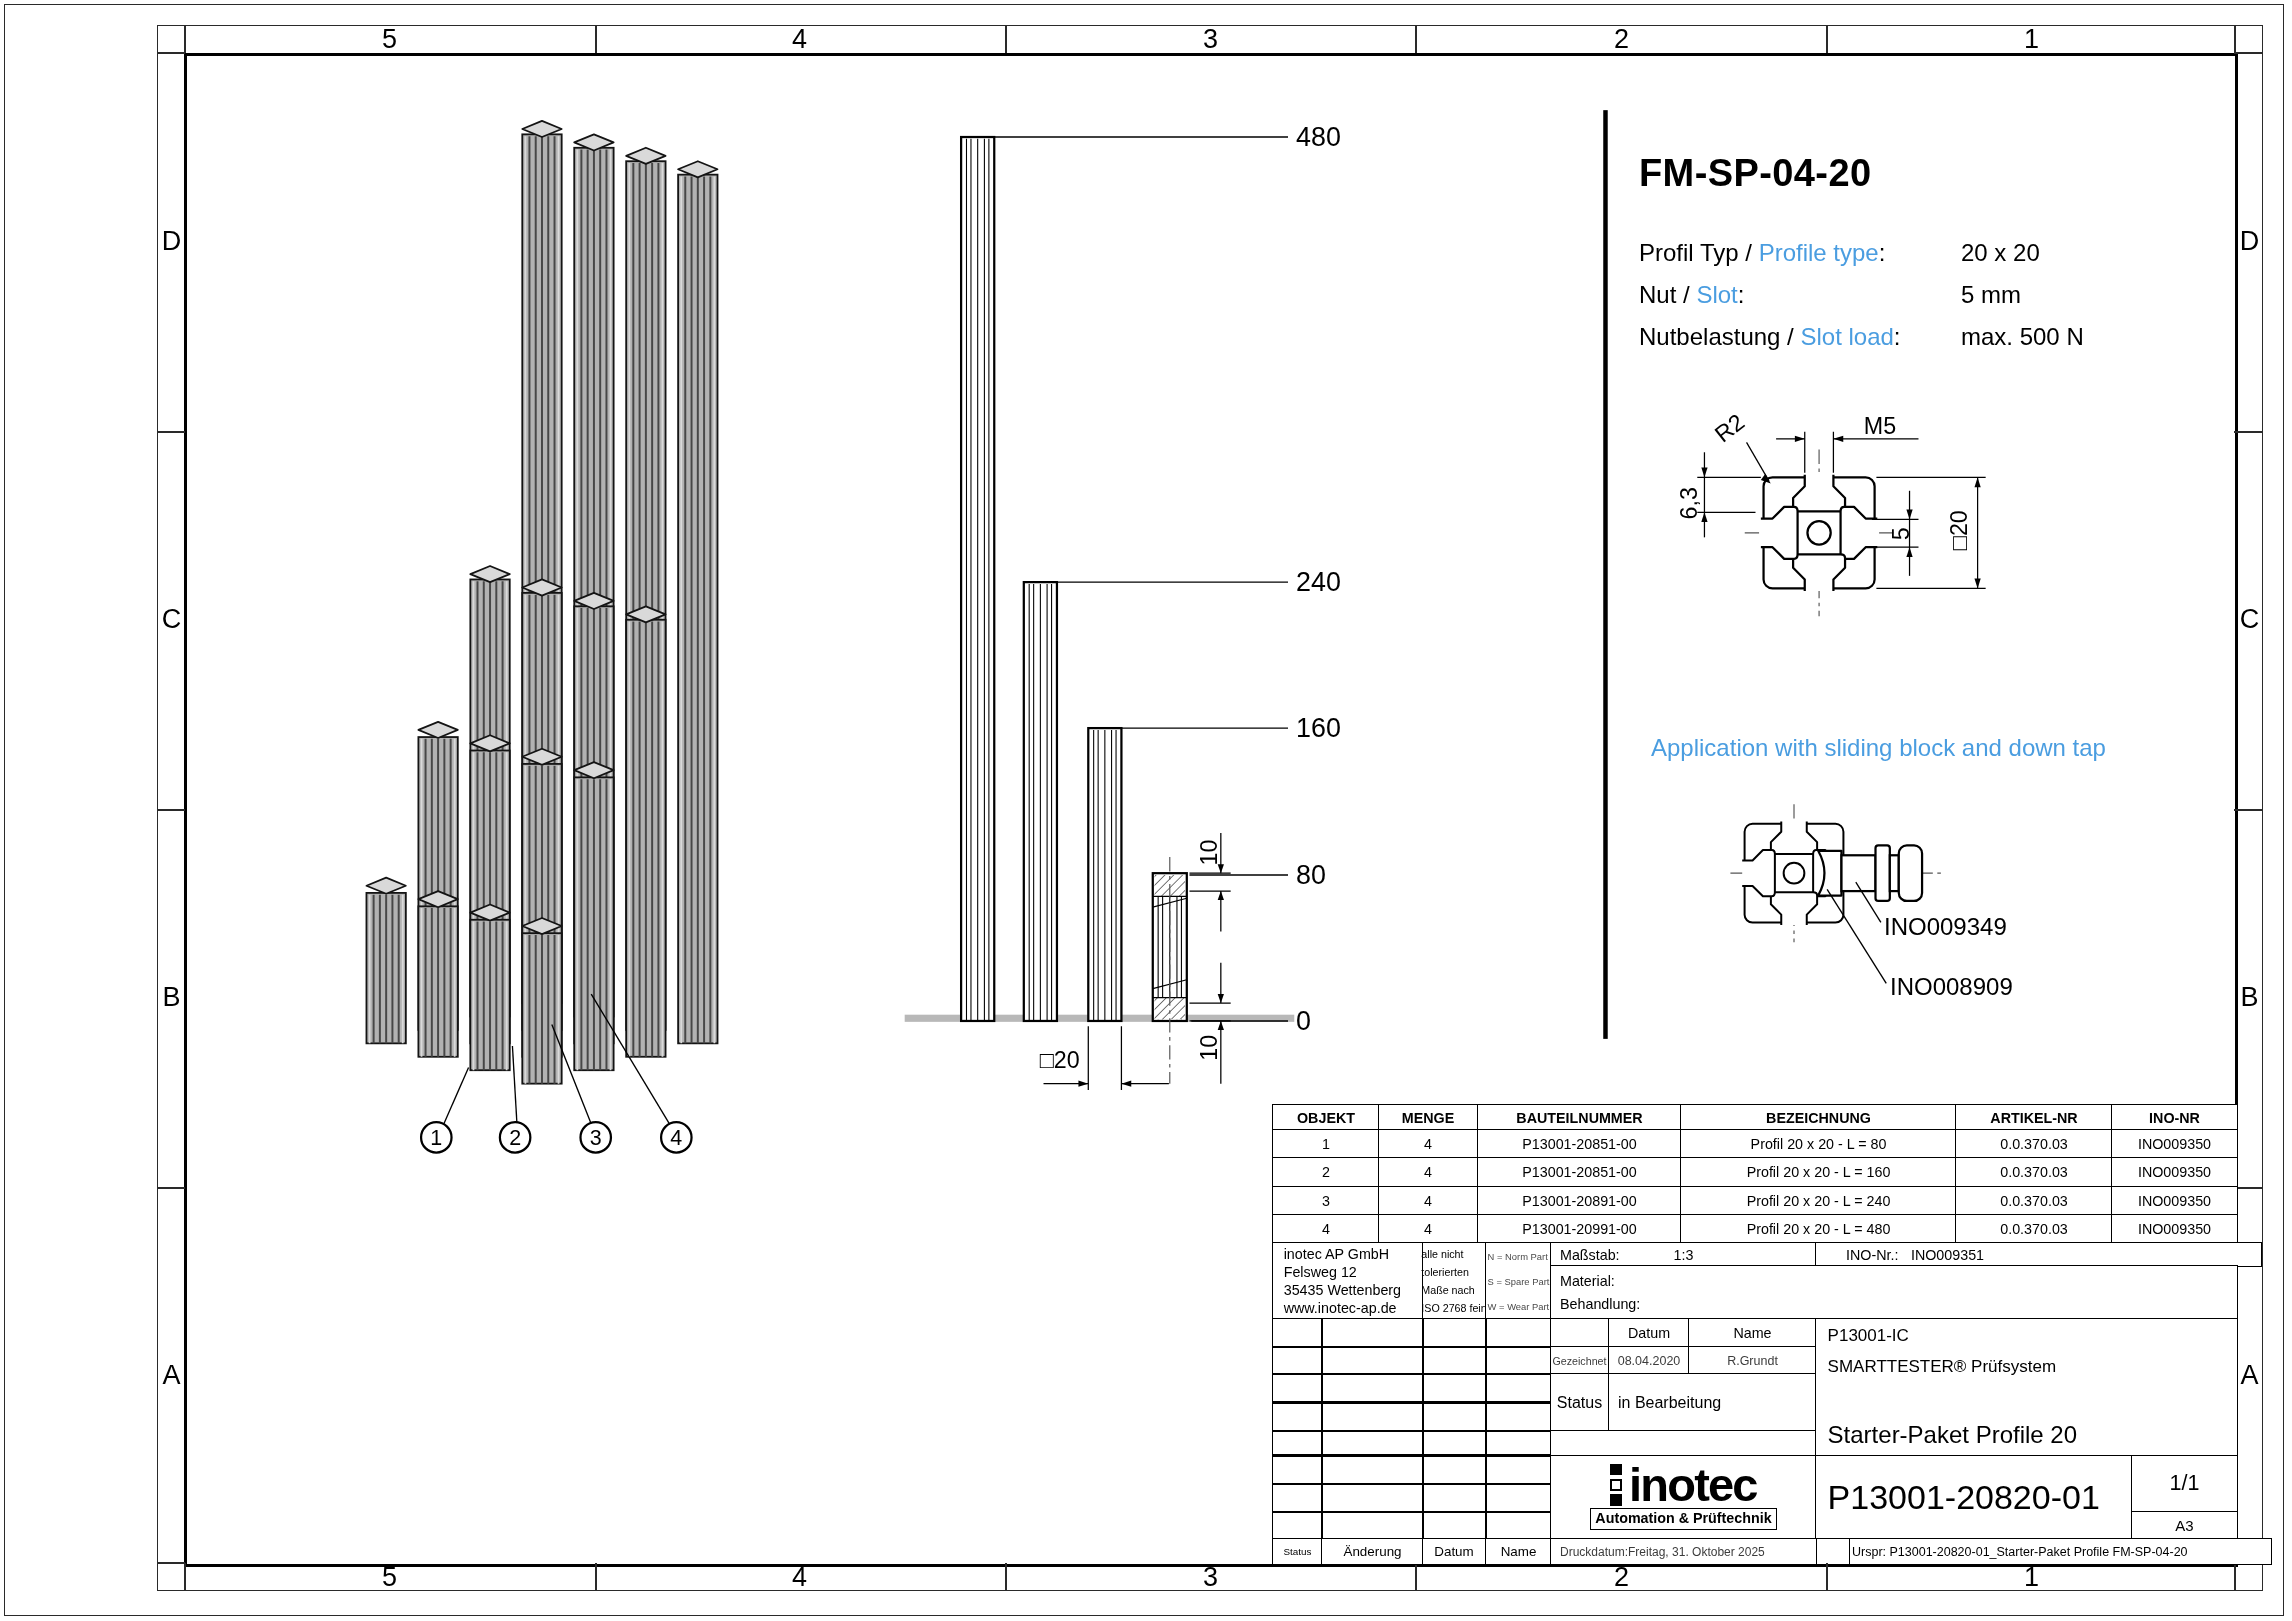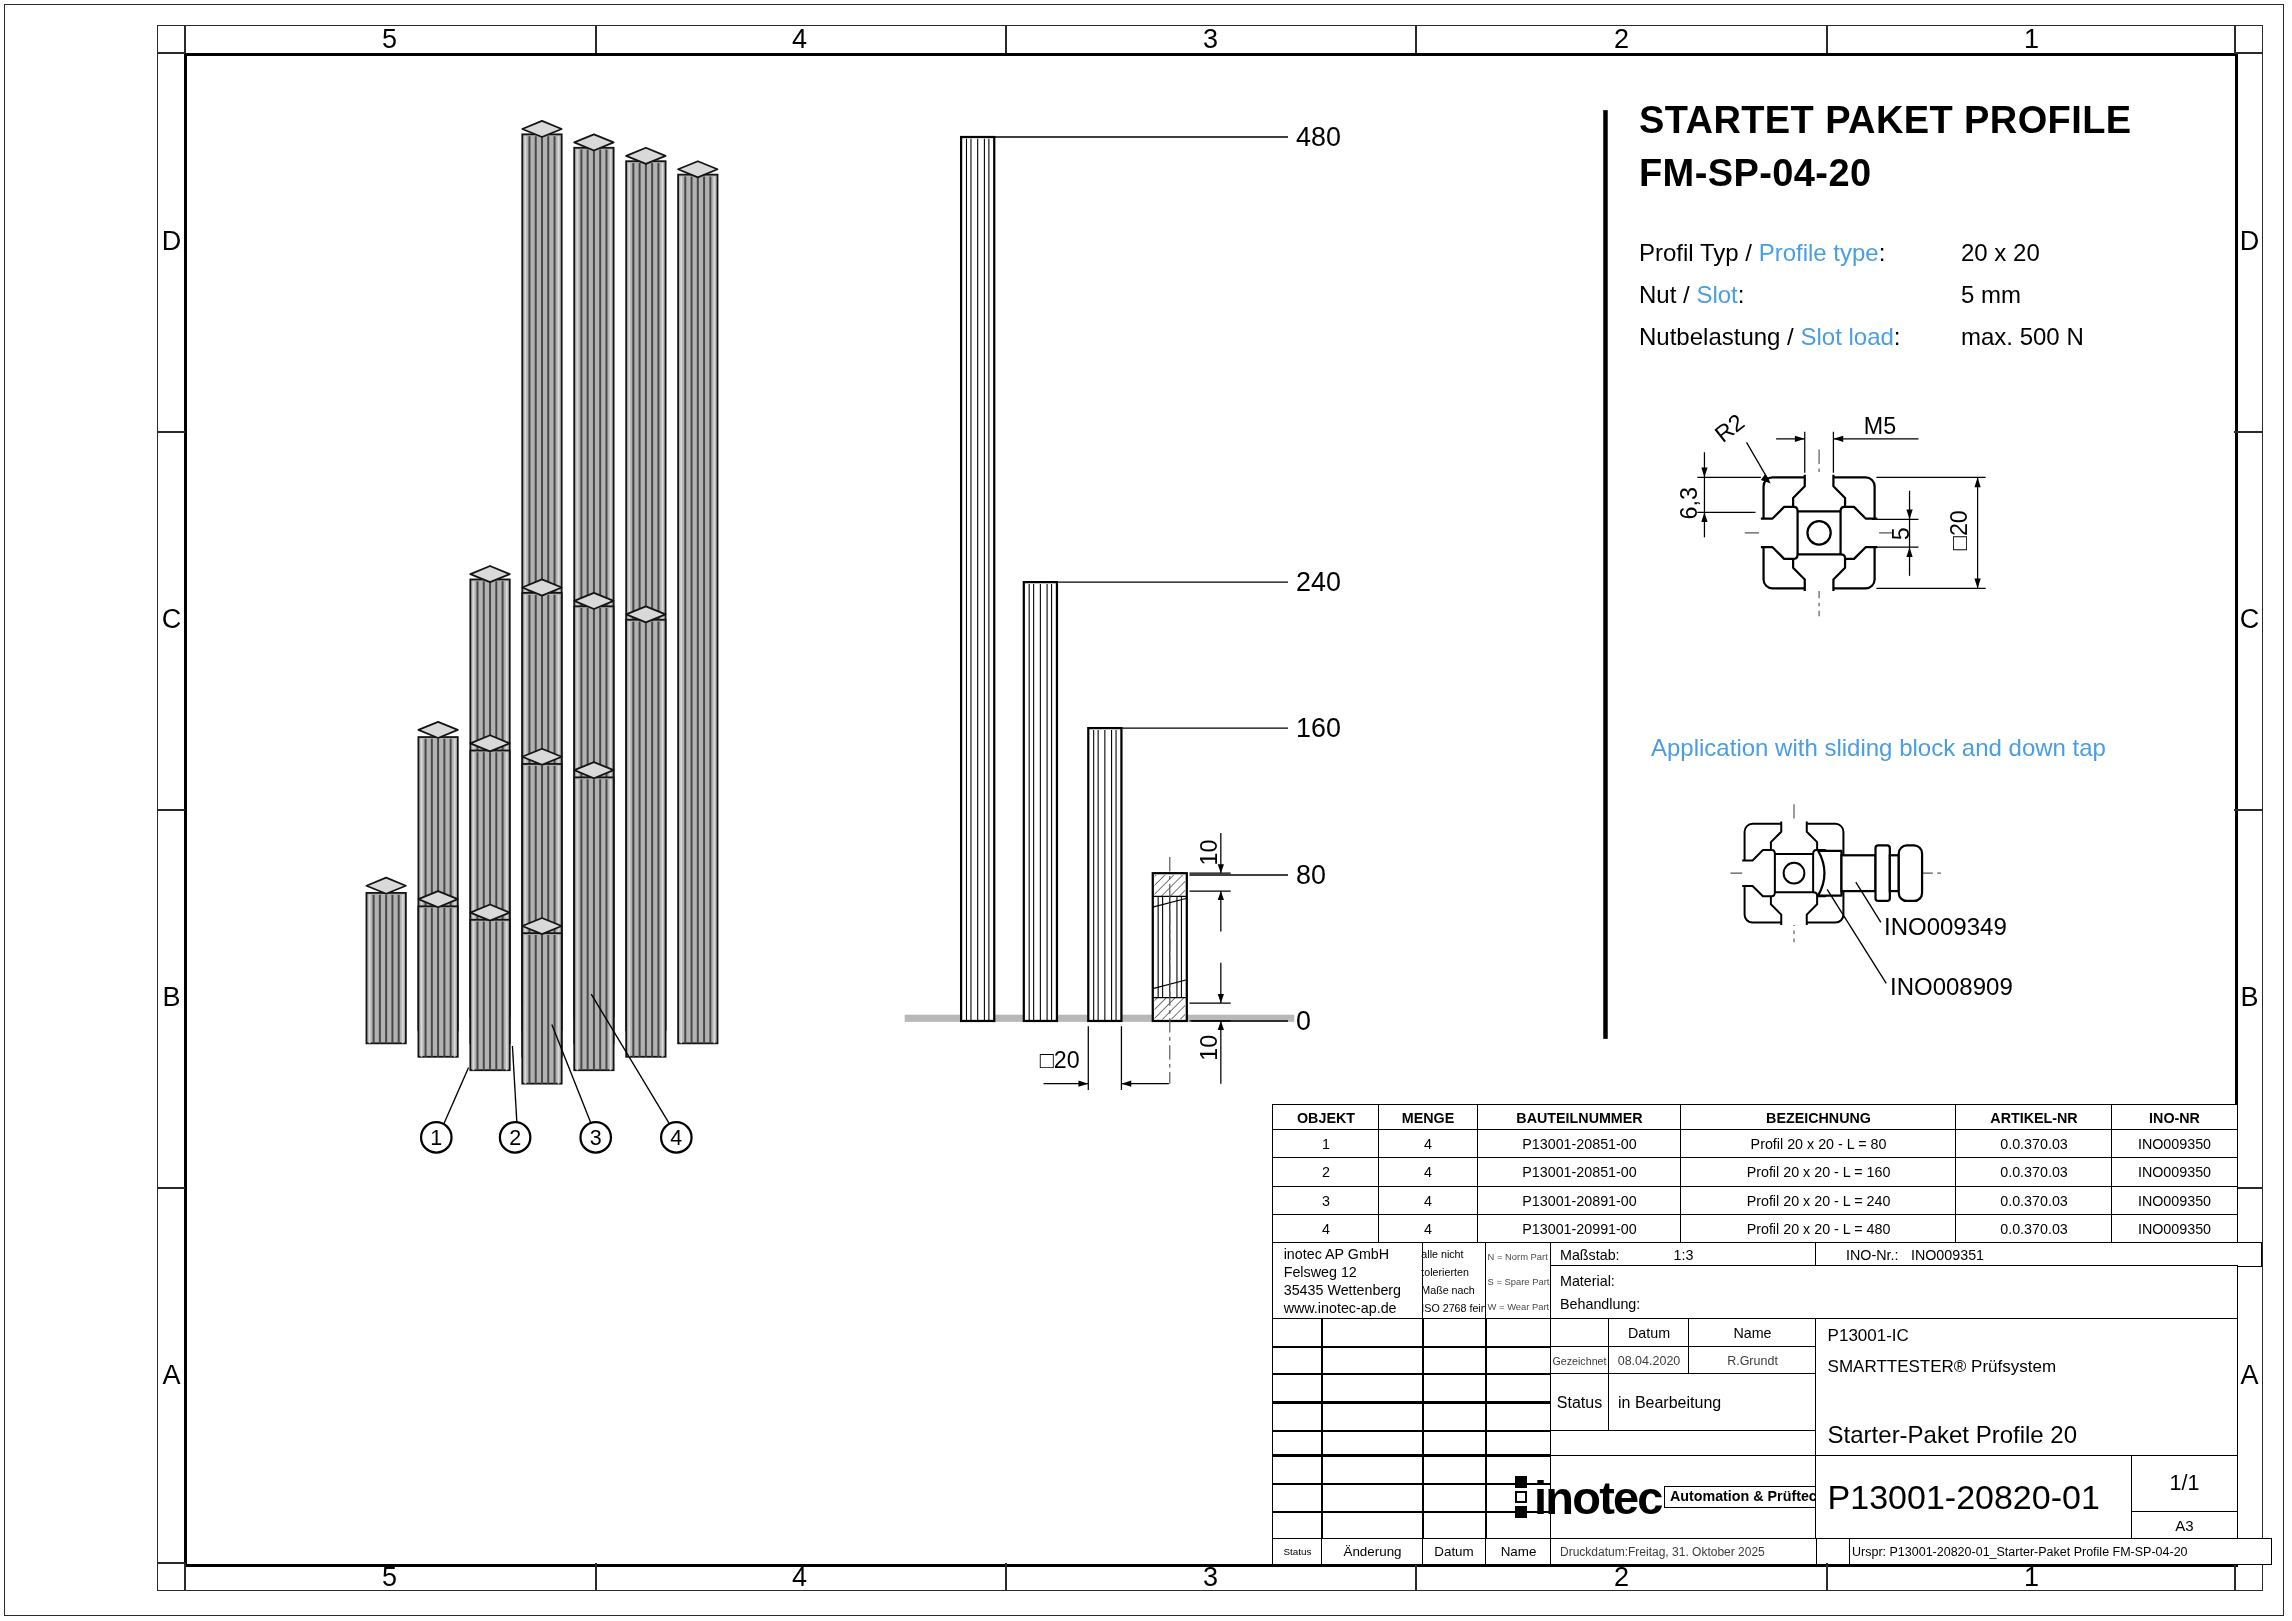--- a/index.html
+++ b/index.html
@@ -39,21 +39,21 @@
   .sl{stroke:#000;stroke-width:1.2;fill:none;}
   .ib{fill:#b2b2b2;stroke:#141414;stroke-width:2;}
   .is{stroke:#474747;stroke-width:2.2;fill:none;}
   .ih{stroke:#dadada;stroke-width:2;fill:none;}
   .it{fill:#d9d9d9;stroke:#141414;stroke-width:2;stroke-linejoin:round;}
   text{font-family:"Liberation Sans",sans-serif;fill:#000;}
   .dimc{text-anchor:middle;dominant-baseline:central;font-size:26px;}
   .dimL{font-size:30px;dominant-baseline:central;}
   .balln{text-anchor:middle;dominant-baseline:central;font-size:24px;}
   
-  .logo-wrap{display:flex;flex-direction:row;align-items:center;gap:2.7px;}
+  .logo-wrap{display:flex;flex-direction:column;align-items:center;gap:2.7px;}
   .logo-row{display:flex;align-items:center;}
   .mark{display:flex;flex-direction:column;gap:3.6px;margin-right:7.2px;}
   .sq{width:11.6px;height:11.6px;background:#000;}
   .sq.h{background:#fff;border:2.7px solid #000;box-sizing:border-box;}
   .logo-text{font-size:47px;font-weight:bold;letter-spacing:-1.8px;line-height:41px;}
   .logo-sub{border:1.8px solid #000;font-size:14.3px;font-weight:bold;padding:0 4.5px;line-height:19.7px;}
   .notesbox{position:absolute;left:253px;top:1198px;width:631px;height:306px;border:2.7px solid #000;}
   .noteln{position:absolute;left:22.4px;font-size:23px;white-space:nowrap;}
 </style>
 </head>
@@ -302,21 +302,20 @@
         <rect class="po" x="2056" y="955" width="38" height="40"></rect>
         <rect class="po" x="2094" y="944" width="16" height="62" rx="3"></rect>
         <rect class="po" x="2110" y="955" width="10" height="40"></rect>
         <rect class="po" x="2120" y="944" width="26" height="62" rx="9"></rect>
       </g>
       <path class="ll" d="M2072,985 L2100,1030"></path>
       <path class="ll" d="M2040,993 L2106,1098"></path>
     </g>
   </svg>
 
-  <div class="title t" style="left:1639px;top:99px">STARTET PAKET PROFILE</div>
   <div class="title t" style="left:1639px;top:152px">FM-SP-04-20</div>
 
   <div class="spec" style="top:239px">
     <span>Profil Typ</span><span> / </span><span class="blue i">Profile type</span><span>:</span>
     <span class="specval">20 x 20</span>
   </div>
   <div class="spec" style="top:281px">
     <span>Nut</span><span> / </span><span class="blue i">Slot</span><span>:</span>
     <span class="specval">5 mm</span>
   </div>

